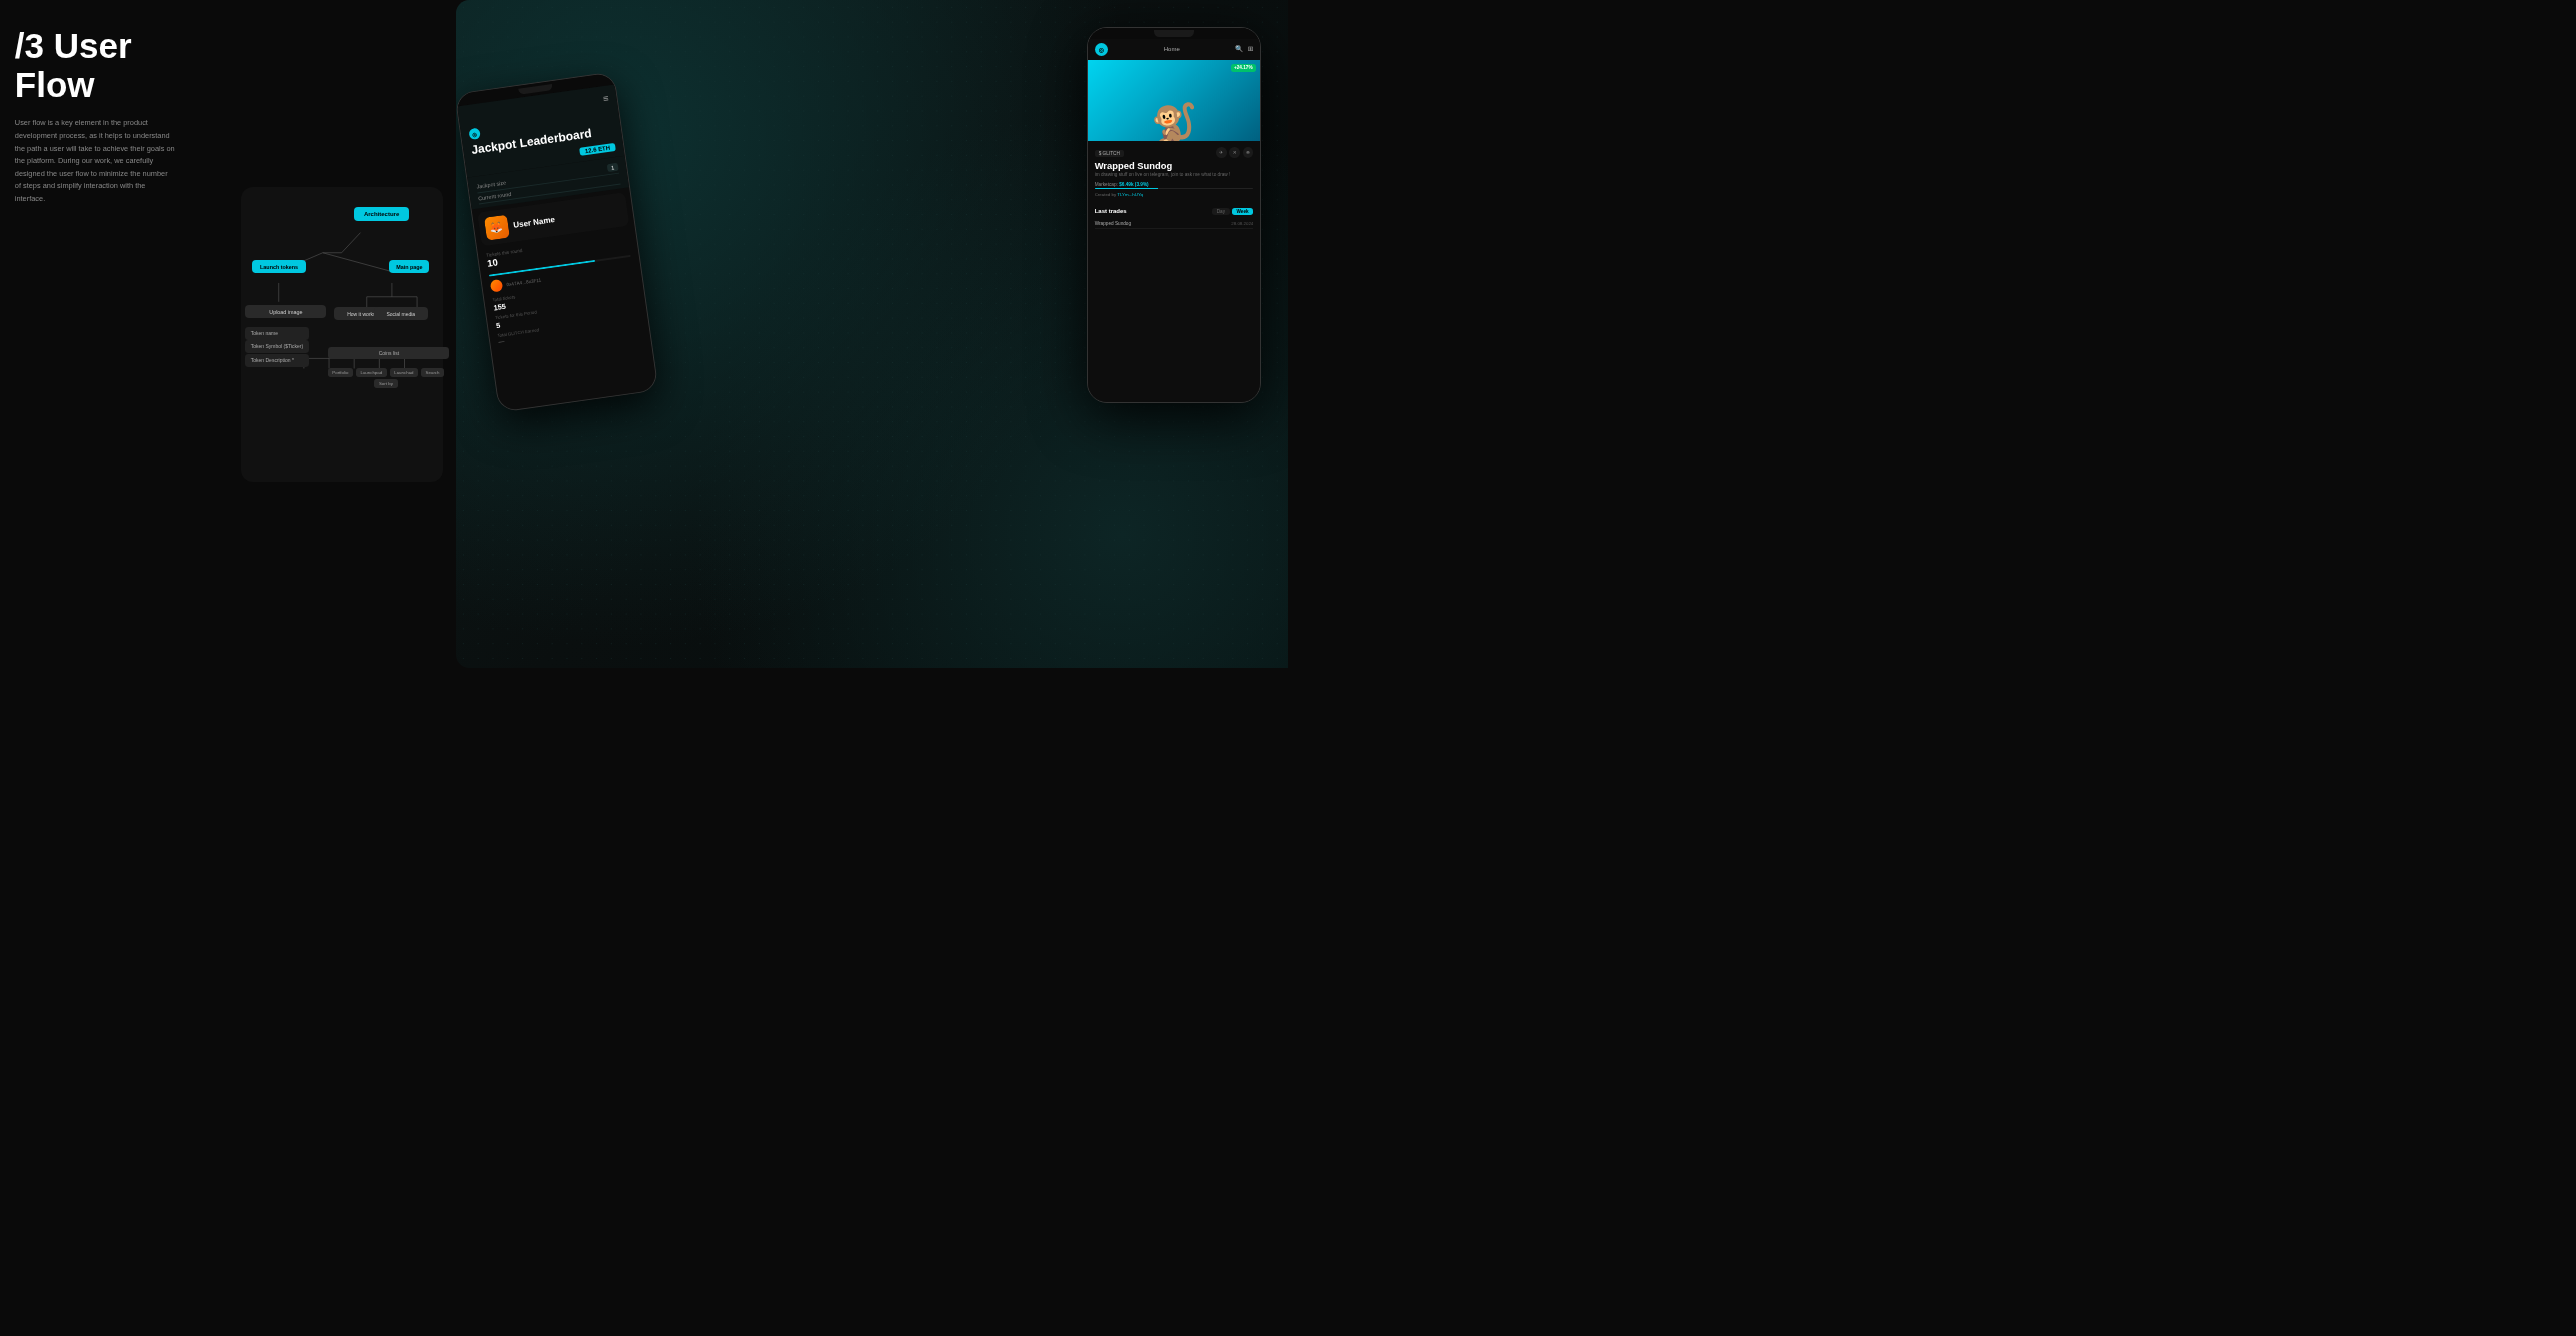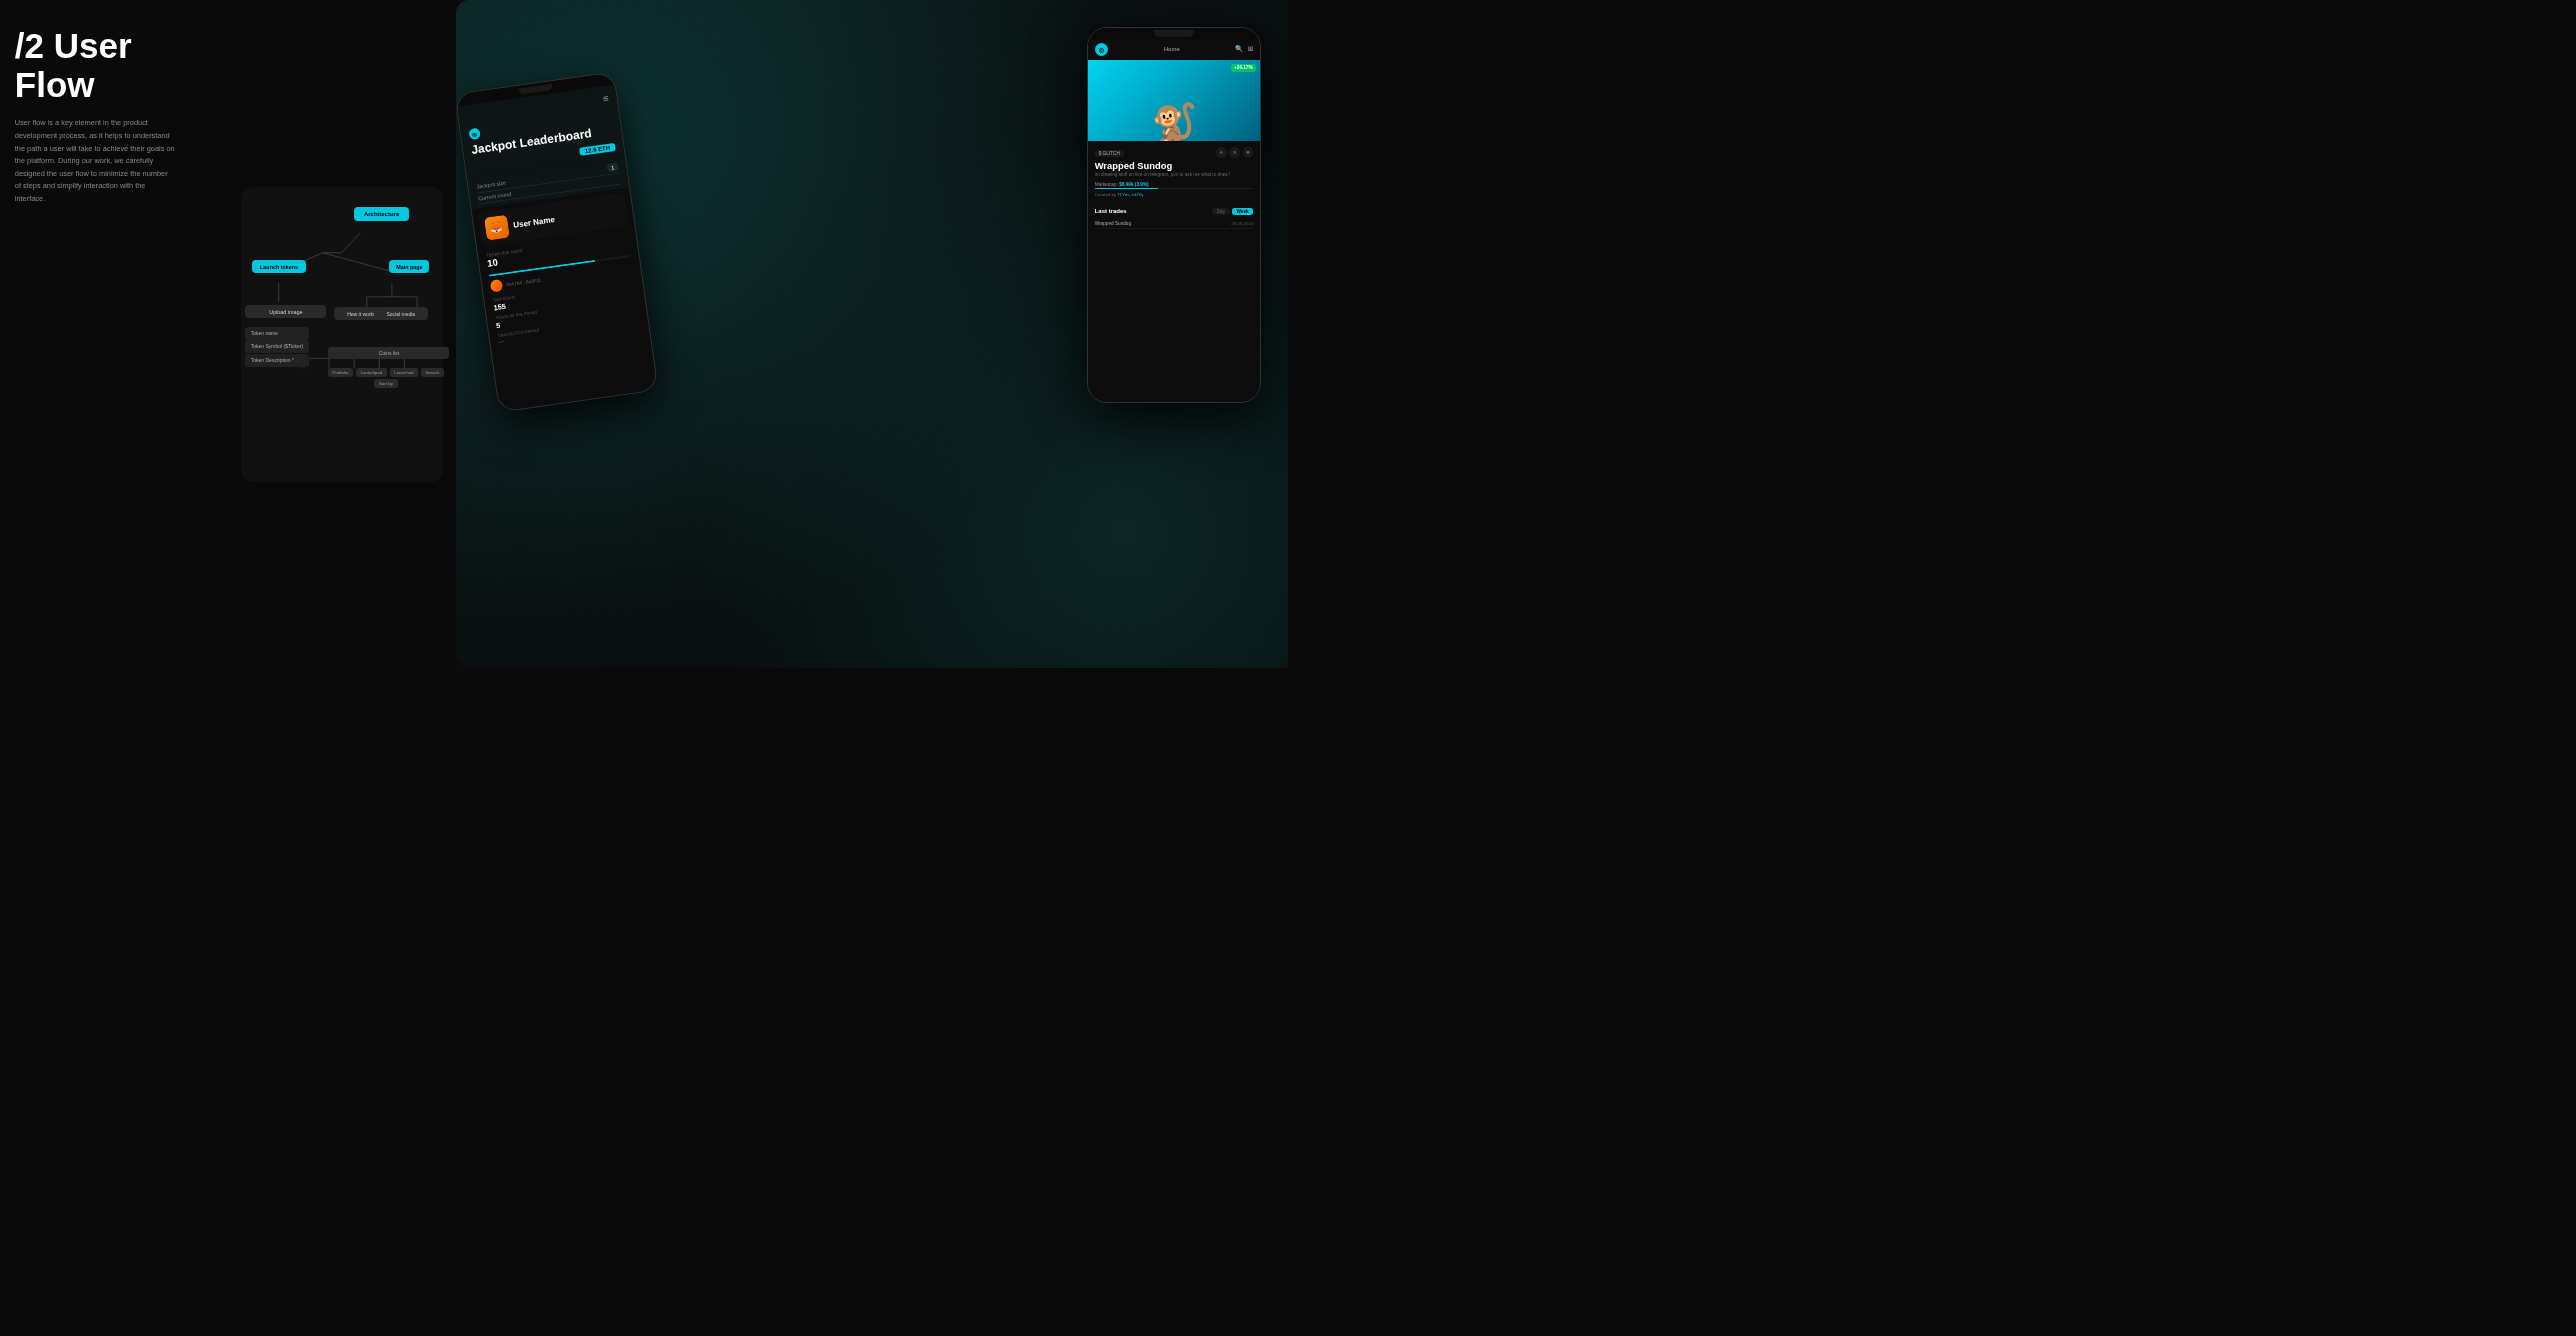--- a/index.html
+++ b/index.html
@@ -549,21 +549,21 @@
         radial-gradient(circle at 80% 80%, #0d2525 0%, transparent 50%);
       pointer-events: none;
     }
   </style>
 </head>
 <body>
 
 <div class="page-container">
 
   <div class="left-section">
-    <h1 class="section-title">/2 User Flow</h1>
+    <h1 class="section-title">/3 User Flow</h1>
     <p class="section-description">User flow is a key element in the product development process, as it helps to understand the path a user will take to achieve their goals on the platform. During our work, we carefully designed the user flow to minimize the number of steps and simplify interaction with the interface.</p>
   </div>
 
   <div class="flow-section">
     <div class="flow-diagram">
 
       <svg class="connectors-svg" viewBox="0 0 320 440" xmlns="http://www.w3.org/2000/svg">
 
         <line x1="190" y1="58" x2="160" y2="90" stroke="#555" stroke-width="1"></line>
         <line x1="130" y1="90" x2="60" y2="120" stroke="#555" stroke-width="1"></line>

